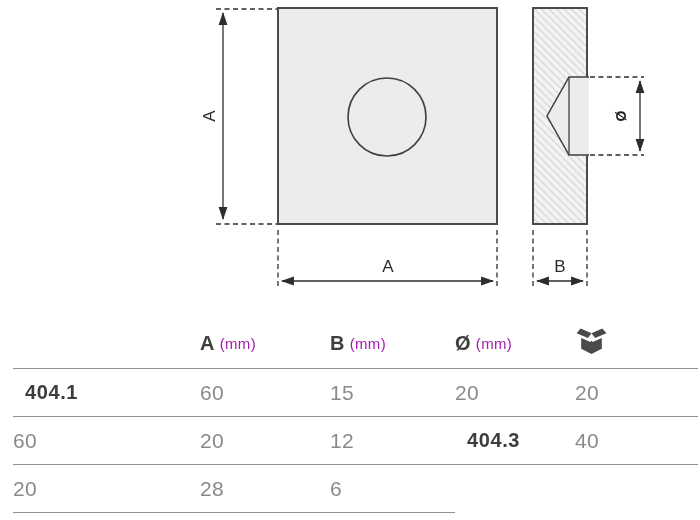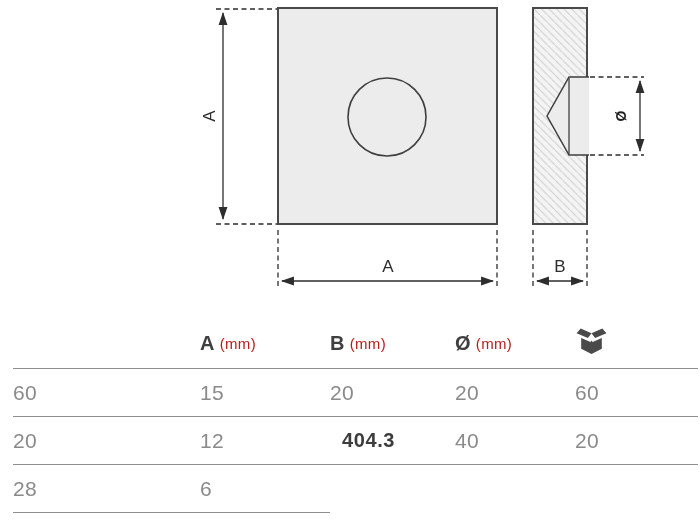--- a/index.html
+++ b/index.html
@@ -13,21 +13,21 @@
   .dia-label{font-size:14px;font-weight:bold;fill:#1f1f1f;font-family:"Liberation Sans","DejaVu Sans",sans-serif;}
   
   #spec-table{
     position:absolute;left:13px;top:318px;width:685px;
     display:grid;grid-template-columns:187px 130px 125px 120px 1fr;
     color:#3f3f3f;
   }
   .cell{display:flex;align-items:center;height:47px;}
   .hdr{height:50px;align-items:center;border-bottom:1.7px solid #8f8f8f;}
   .sym{font-size:20px;font-weight:bold;color:#3f3f3f;letter-spacing:.3px;}
-  .unit{font-size:15px;color:#b91c1c;margin-left:5px;letter-spacing:.3px;}
+  .unit{font-size:15px;color:#a21caf;margin-left:5px;letter-spacing:.3px;}
   .model{font-size:20px;font-weight:bold;color:#3d3d3d;padding-left:12px;letter-spacing:.6px;}
   .val{font-size:21px;color:#8a8a8a;letter-spacing:.4px;}
   .row-cell{border-bottom:1.7px solid #8f8f8f;}
   .pkg-icon{width:33px;height:29px;margin-top:-4px;}
 </style>
 </head>
 <body>
 
 <div id="stage">
 
@@ -98,20 +98,21 @@
       <span class="unit">(mm)</span>
     </div>
     <div class="cell hdr">
       <svg class="pkg-icon" viewBox="0 0 64 56" fill="#4a4a4a">
         <polygon points="32,12 11,3 3,12 25,21"></polygon>
         <polygon points="32,12 53,3 61,12 39,21"></polygon>
         <path d="M12,21 L30,29 L32,26 L34,29 L52,21 L52,42 L32,52 L12,42 Z"></path>
       </svg>
     </div>
 
+    <div class="cell row-cell model">404.1</div>
     <div class="cell row-cell val">60</div>
     <div class="cell row-cell val">15</div>
     <div class="cell row-cell val">20</div>
     <div class="cell row-cell val">20</div>
 
     <div class="cell row-cell val">60</div>
     <div class="cell row-cell val">20</div>
     <div class="cell row-cell val">12</div>
 
     <div class="cell row-cell model">404.3</div>

